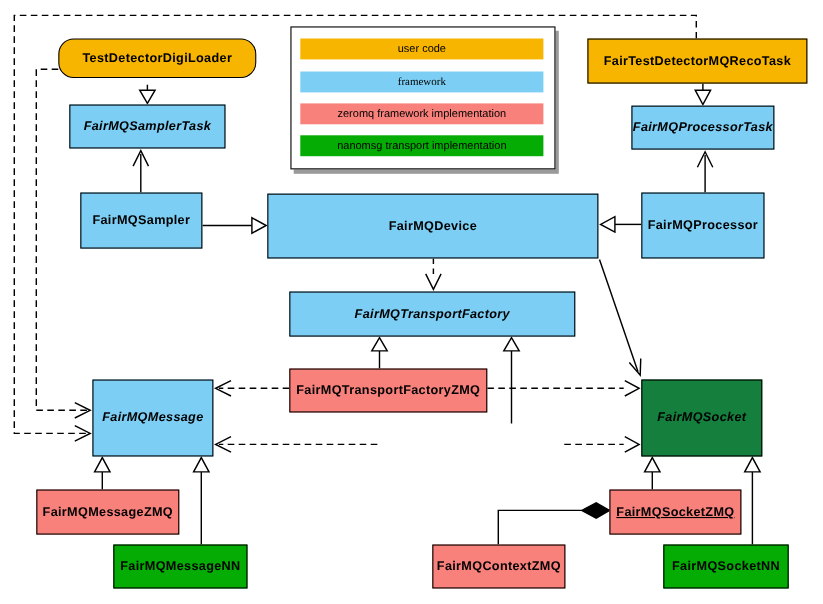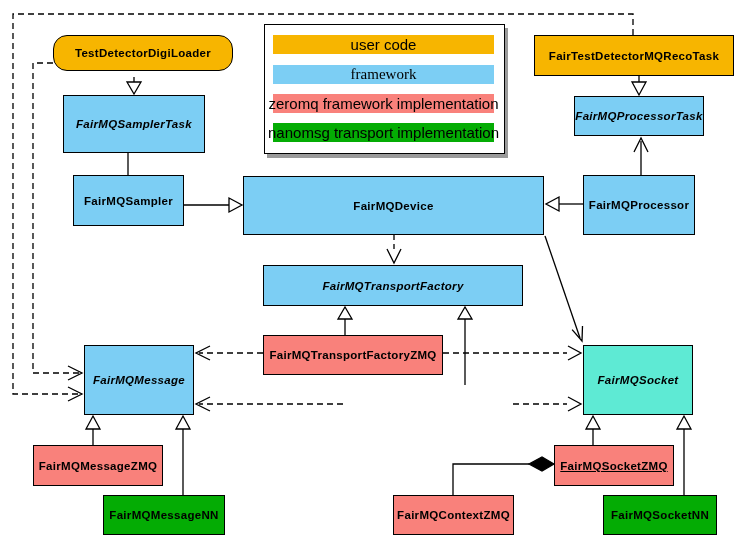--- a/index.html
+++ b/index.html
@@ -15,21 +15,21 @@
     white-space:nowrap;text-align:center;
   }
   .node.abstract{font-style:italic;}
   .legend{
     position:absolute;box-sizing:border-box;border:1.6px solid #000;background:#fff;
     box-shadow:3px 4px 0 #9a9a9a;
   }
   .legend .bar{
     position:absolute;left:8px;width:221px;height:19px;
     display:flex;align-items:center;justify-content:center;
-    font-size:15px;font-weight:normal;color:#000;white-space:nowrap;
+    font-size:10px;font-weight:normal;color:#000;white-space:nowrap;
   }
 </style>
 </head>
 <body>
 
 <div class="stage">
 
   <svg class="edges" width="748" height="549" viewBox="0 0 748 549" fill="none" stroke="#000" stroke-width="1.3">
 
     <g>
@@ -142,38 +142,38 @@
     <div class="bar" style="top: 10px; background-color: rgb(247, 181, 0);">user code</div>
     <div class="bar" style="top: 40px; background-color: rgb(124, 206, 244); font-family: Liberation Serif, serif;">framework</div>
     <div class="bar" style="top: 69px; background-color: rgb(249, 129, 123);">zeromq framework implementation</div>
     <div class="bar" style="top: 98px; background-color: rgb(4, 172, 4);">nanomsg transport implementation</div>
   </div>
 
   <div class="node" style="left: 53px; top: 35px; width: 180px; height: 36px; background-color: rgb(247, 181, 0); border-radius: 14px;">TestDetectorDigiLoader</div>
 
   <div class="node" style="left: 534px; top: 35px; width: 200px; height: 41px; background-color: rgb(247, 181, 0); text-align: center;">FairTestDetectorMQRecoTask</div>
 
-  <div class="node abstract" style="left: 63px; top: 95px; width: 142px; height: 58px; background-color: rgb(124, 206, 244);">FairMQSamplerTask</div>
+  <div class="node abstract" style="left: 63px; top: 95px; width: 142px; height: 40px; background-color: rgb(124, 206, 244);">FairMQSamplerTask</div>
 
   <div class="node abstract" style="left: 574px; top: 96px; width: 130px; height: 40px; background-color: rgb(124, 206, 244);">FairMQProcessorTask</div>
 
   <div class="node" style="left: 73px; top: 175px; width: 111px; height: 51px; background-color: rgb(124, 206, 244);">FairMQSampler</div>
 
   <div class="node" style="left: 243px; top: 176px; width: 301px; height: 59px; background-color: rgb(124, 206, 244);">FairMQDevice</div>
 
   <div class="node" style="left: 583px; top: 175px; width: 112px; height: 60px; background-color: rgb(124, 206, 244);">FairMQProcessor</div>
 
   <div class="node abstract" style="left: 263px; top: 265px; width: 260px; height: 41px; background-color: rgb(124, 206, 244);">FairMQTransportFactory</div>
 
   <div class="node" style="left: 263px; top: 335px; width: 180px; height: 40px; background-color: rgb(249, 129, 123);">FairMQTransportFactoryZMQ</div>
 
 
   <div class="node abstract" style="left: 84px; top: 345px; width: 110px; height: 70px; background-color: rgb(124, 206, 244);">FairMQMessage</div>
 
-  <div class="node abstract" style="left: 583px; top: 345px; width: 110px; height: 70px; background-color: #5eead4;">FairMQSocket</div>
+  <div class="node abstract" style="left: 583px; top: 345px; width: 110px; height: 70px; background-color: #15803d;">FairMQSocket</div>
 
   <div class="node" style="left: 33px; top: 445px; width: 130px; height: 41px; background-color: rgb(249, 129, 123);">FairMQMessageZMQ</div>
 
   <div class="node" style="left: 103px; top: 495px; width: 122px; height: 40px; background-color: rgb(4, 172, 4);">FairMQMessageNN</div>
 
   <div class="node" style="left: 393px; top: 495px; width: 121px; height: 40px; background-color: rgb(249, 129, 123);">FairMQContextZMQ</div>
 
   <div class="node" style="left: 554px; top: 445px; width: 120px; height: 41px; background-color: rgb(249, 129, 123); text-decoration: underline;">FairMQSocketZMQ</div>
 
   <div class="node" style="left: 603px; top: 495px; width: 114px; height: 40px; background-color: rgb(4, 172, 4);">FairMQSocketNN</div>

